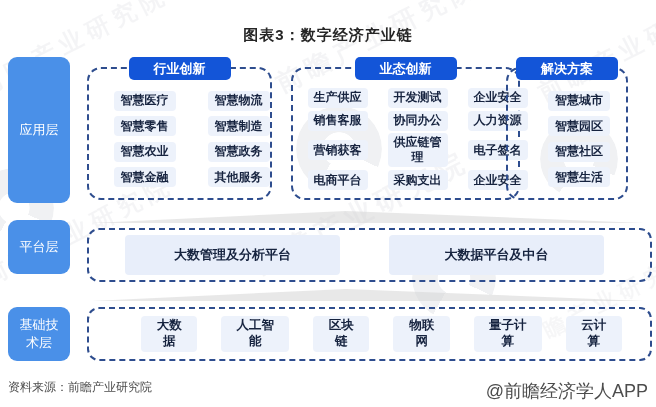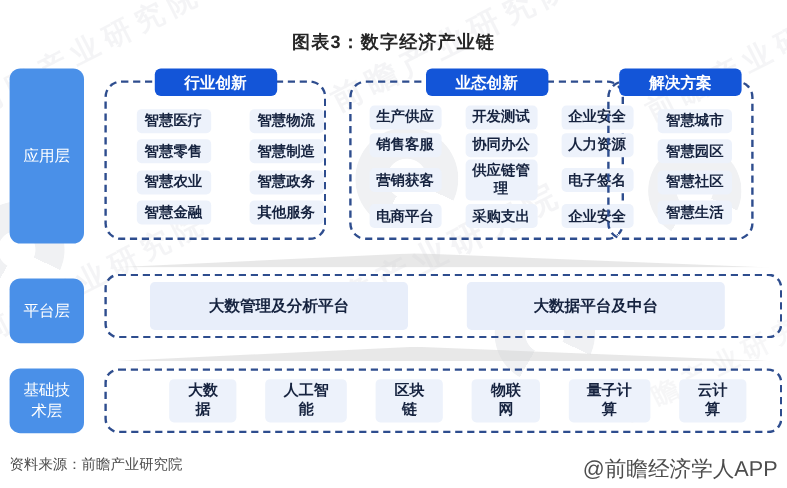--- a/index.html
+++ b/index.html
@@ -33,21 +33,21 @@
   
   .layer-label{
     position:absolute;left:8px;width:62px;
     background:var(--c-layer,#4a90e8);
     border-radius:9px;color:#fff;font-size:13px;font-weight:normal;
     display:flex;align-items:center;justify-content:center;text-align:center;
     line-height:1.4;z-index:2;padding:0 7px;box-sizing:border-box;
     word-break:break-all;
   }
   .layer-app{top:57px;height:146px;}
-  .layer-platform{top:232px;height:54px;}
+  .layer-platform{top:220px;height:54px;}
   .layer-base{top:307px;height:54px;}
   
   .dash-box{
     position:absolute;border:2px dashed var(--c-dash,#2e4d8e);
     border-radius:14px;background:transparent;z-index:1;box-sizing:border-box;
   }
   .g1{left:87px;top:67px;width:185px;height:133px;}
   .g2{left:291px;top:67px;width:229px;height:133px;}
   .g3{left:506px;top:67px;width:122px;height:133px;}
   .row2{left:87px;top:228px;width:565px;height:54px;border-radius:12px;}

